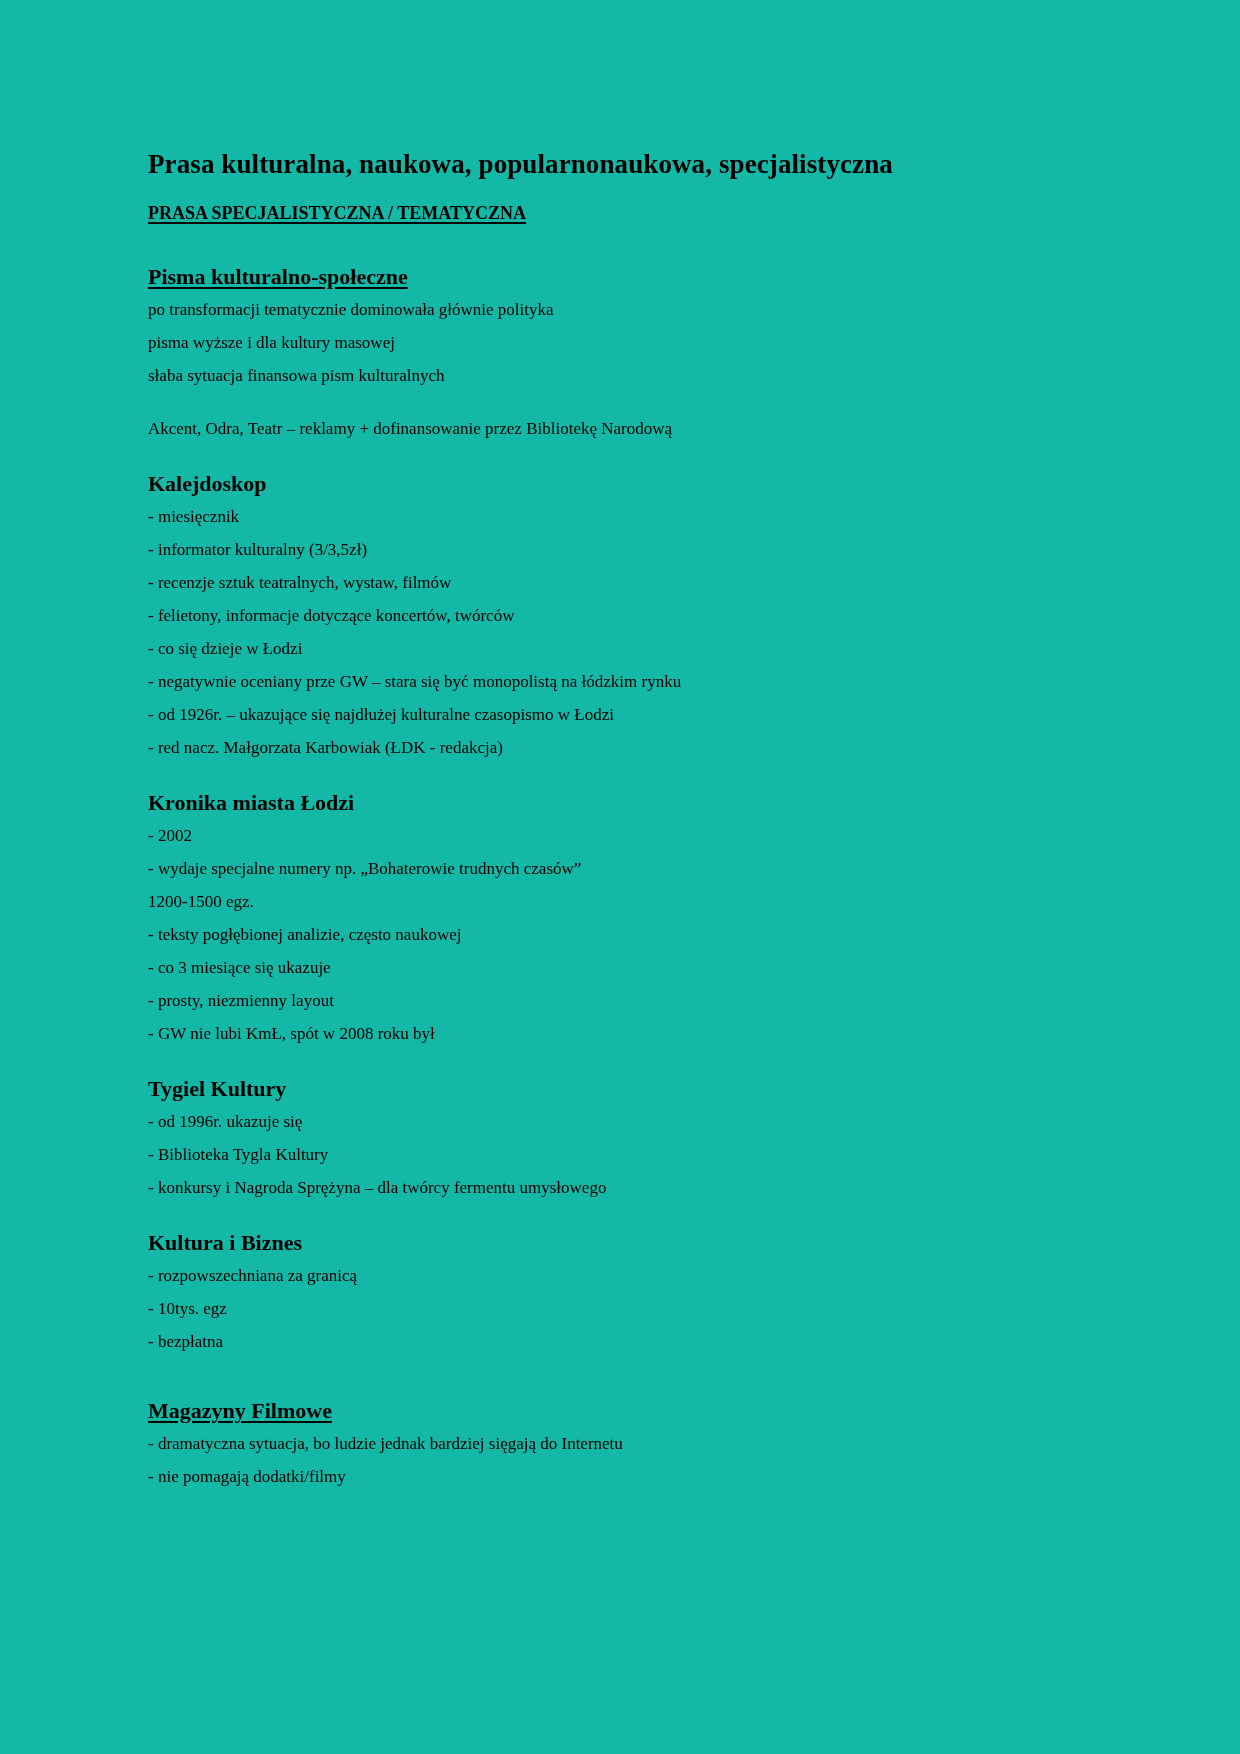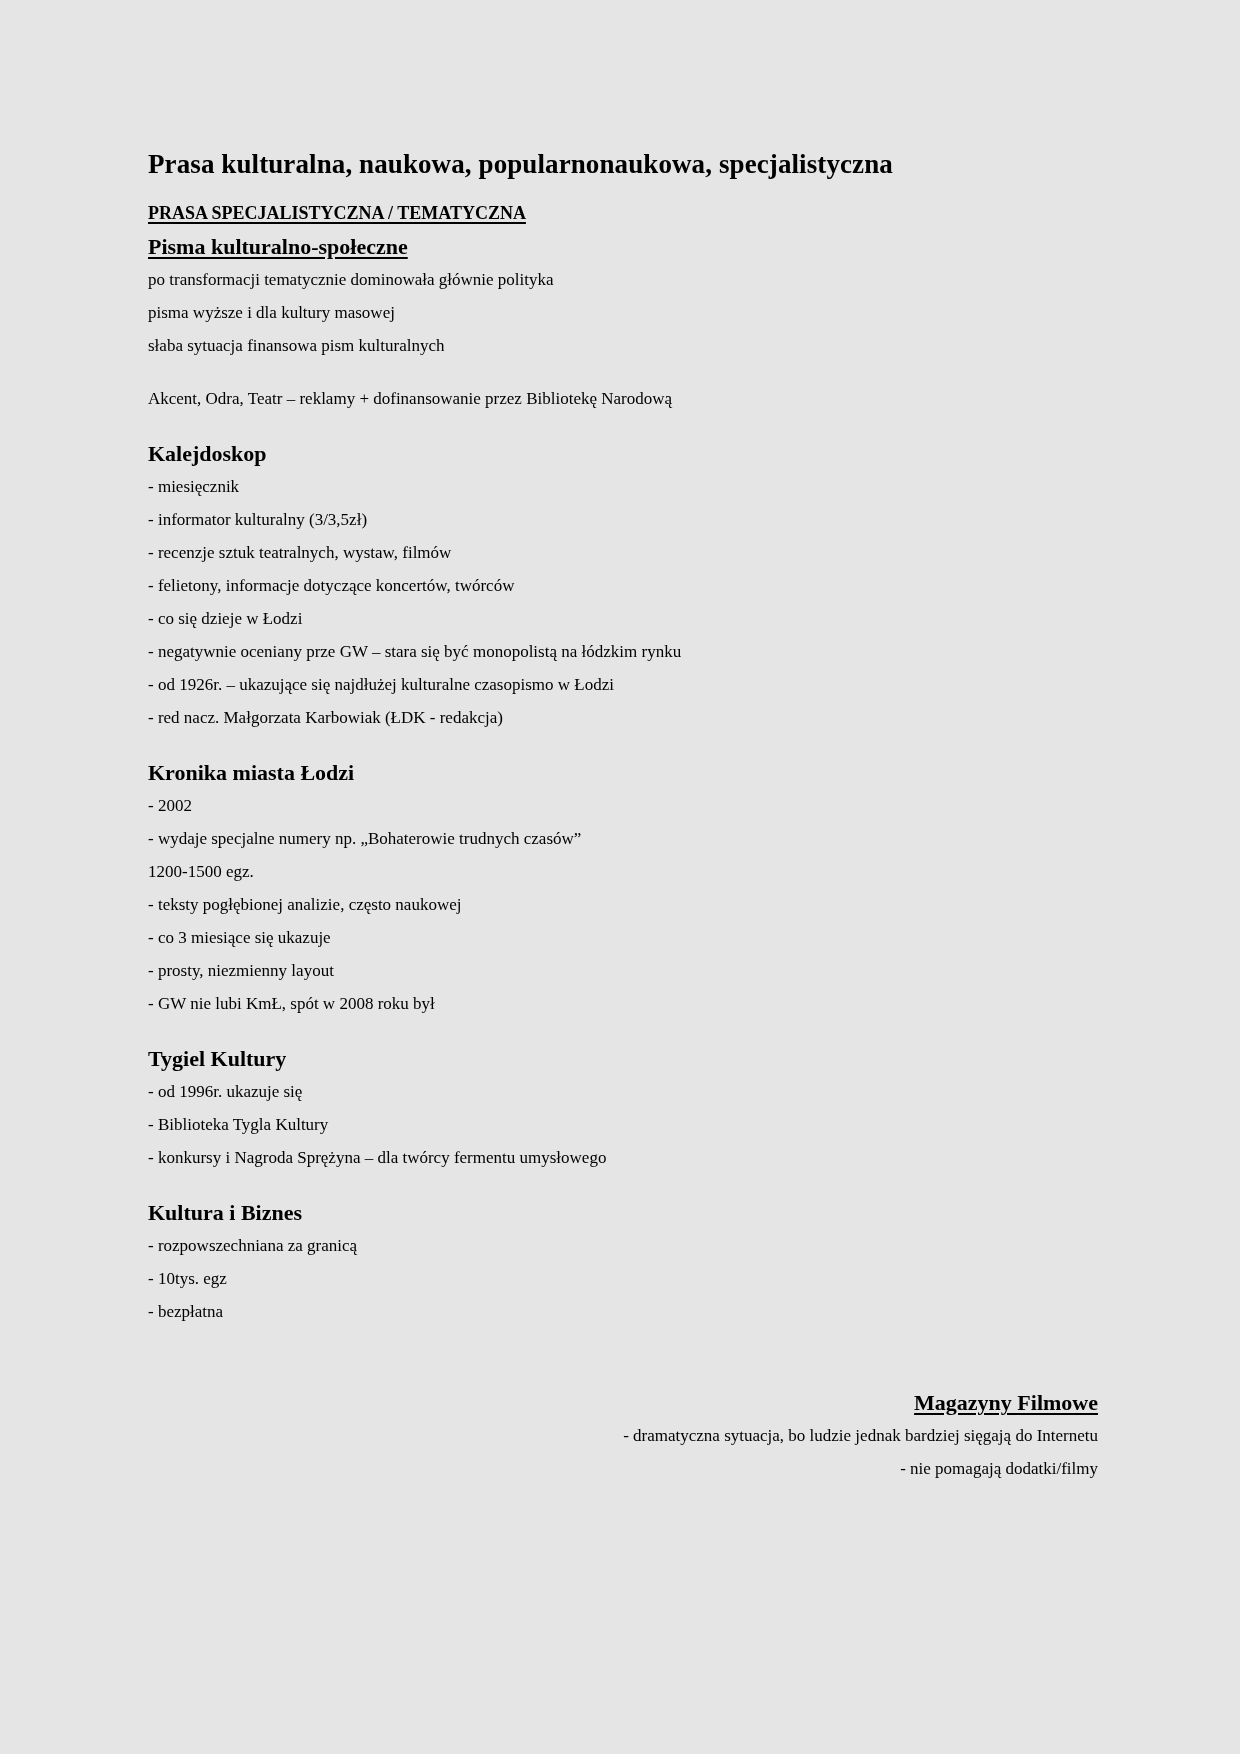--- a/index.html
+++ b/index.html
@@ -1,33 +1,33 @@
 <!DOCTYPE html>
 <html><head>
 <meta charset="utf-8">
 <style>
   html, body { margin: 0; padding: 0; background: #ffffff; }
   body { width: 1240px; height: 1754px; position: relative; overflow: hidden; }
   .page {
     position: absolute; left: 0; top: 0; width: 1240px; height: 1754px;
-    background: #e5e5e5; color: #000000;
+    background: #14b8a6; color: #000000;
     font-family: "Liberation Serif", "DejaVu Serif", serif;
   }
   .content { position: absolute; left: 148px; top: 148px; width: 950px; }
   .title {
     font-weight: bold; font-size: 27px; line-height: 32px; margin: 0;
     letter-spacing: 0.1px;
   }
   .section-title {
     font-weight: bold; font-size: 18px; line-height: 30px; margin: 18px 0 0 0;
     text-decoration: underline; text-decoration-thickness: 2px; text-underline-offset: 3px;
   }
   .group { margin-top: 22px; }
-  .group.first { margin-top: 2px; }
-  .group.gap-large { margin-top: 58px; text-align: right; }
+  .group.first { margin-top: 32px; }
+  .group.gap-large { margin-top: 36px; }
   .heading {
     font-weight: bold; font-size: 22px; line-height: 33px; margin: 0;
   }
   .heading.underlined {
     text-decoration: underline; text-decoration-thickness: 2px; text-underline-offset: 3px;
   }
   .line { font-size: 17px; line-height: 33px; margin: 0; white-space: nowrap; }
   .para { margin-top: 20px; }
 </style>
 </head>

